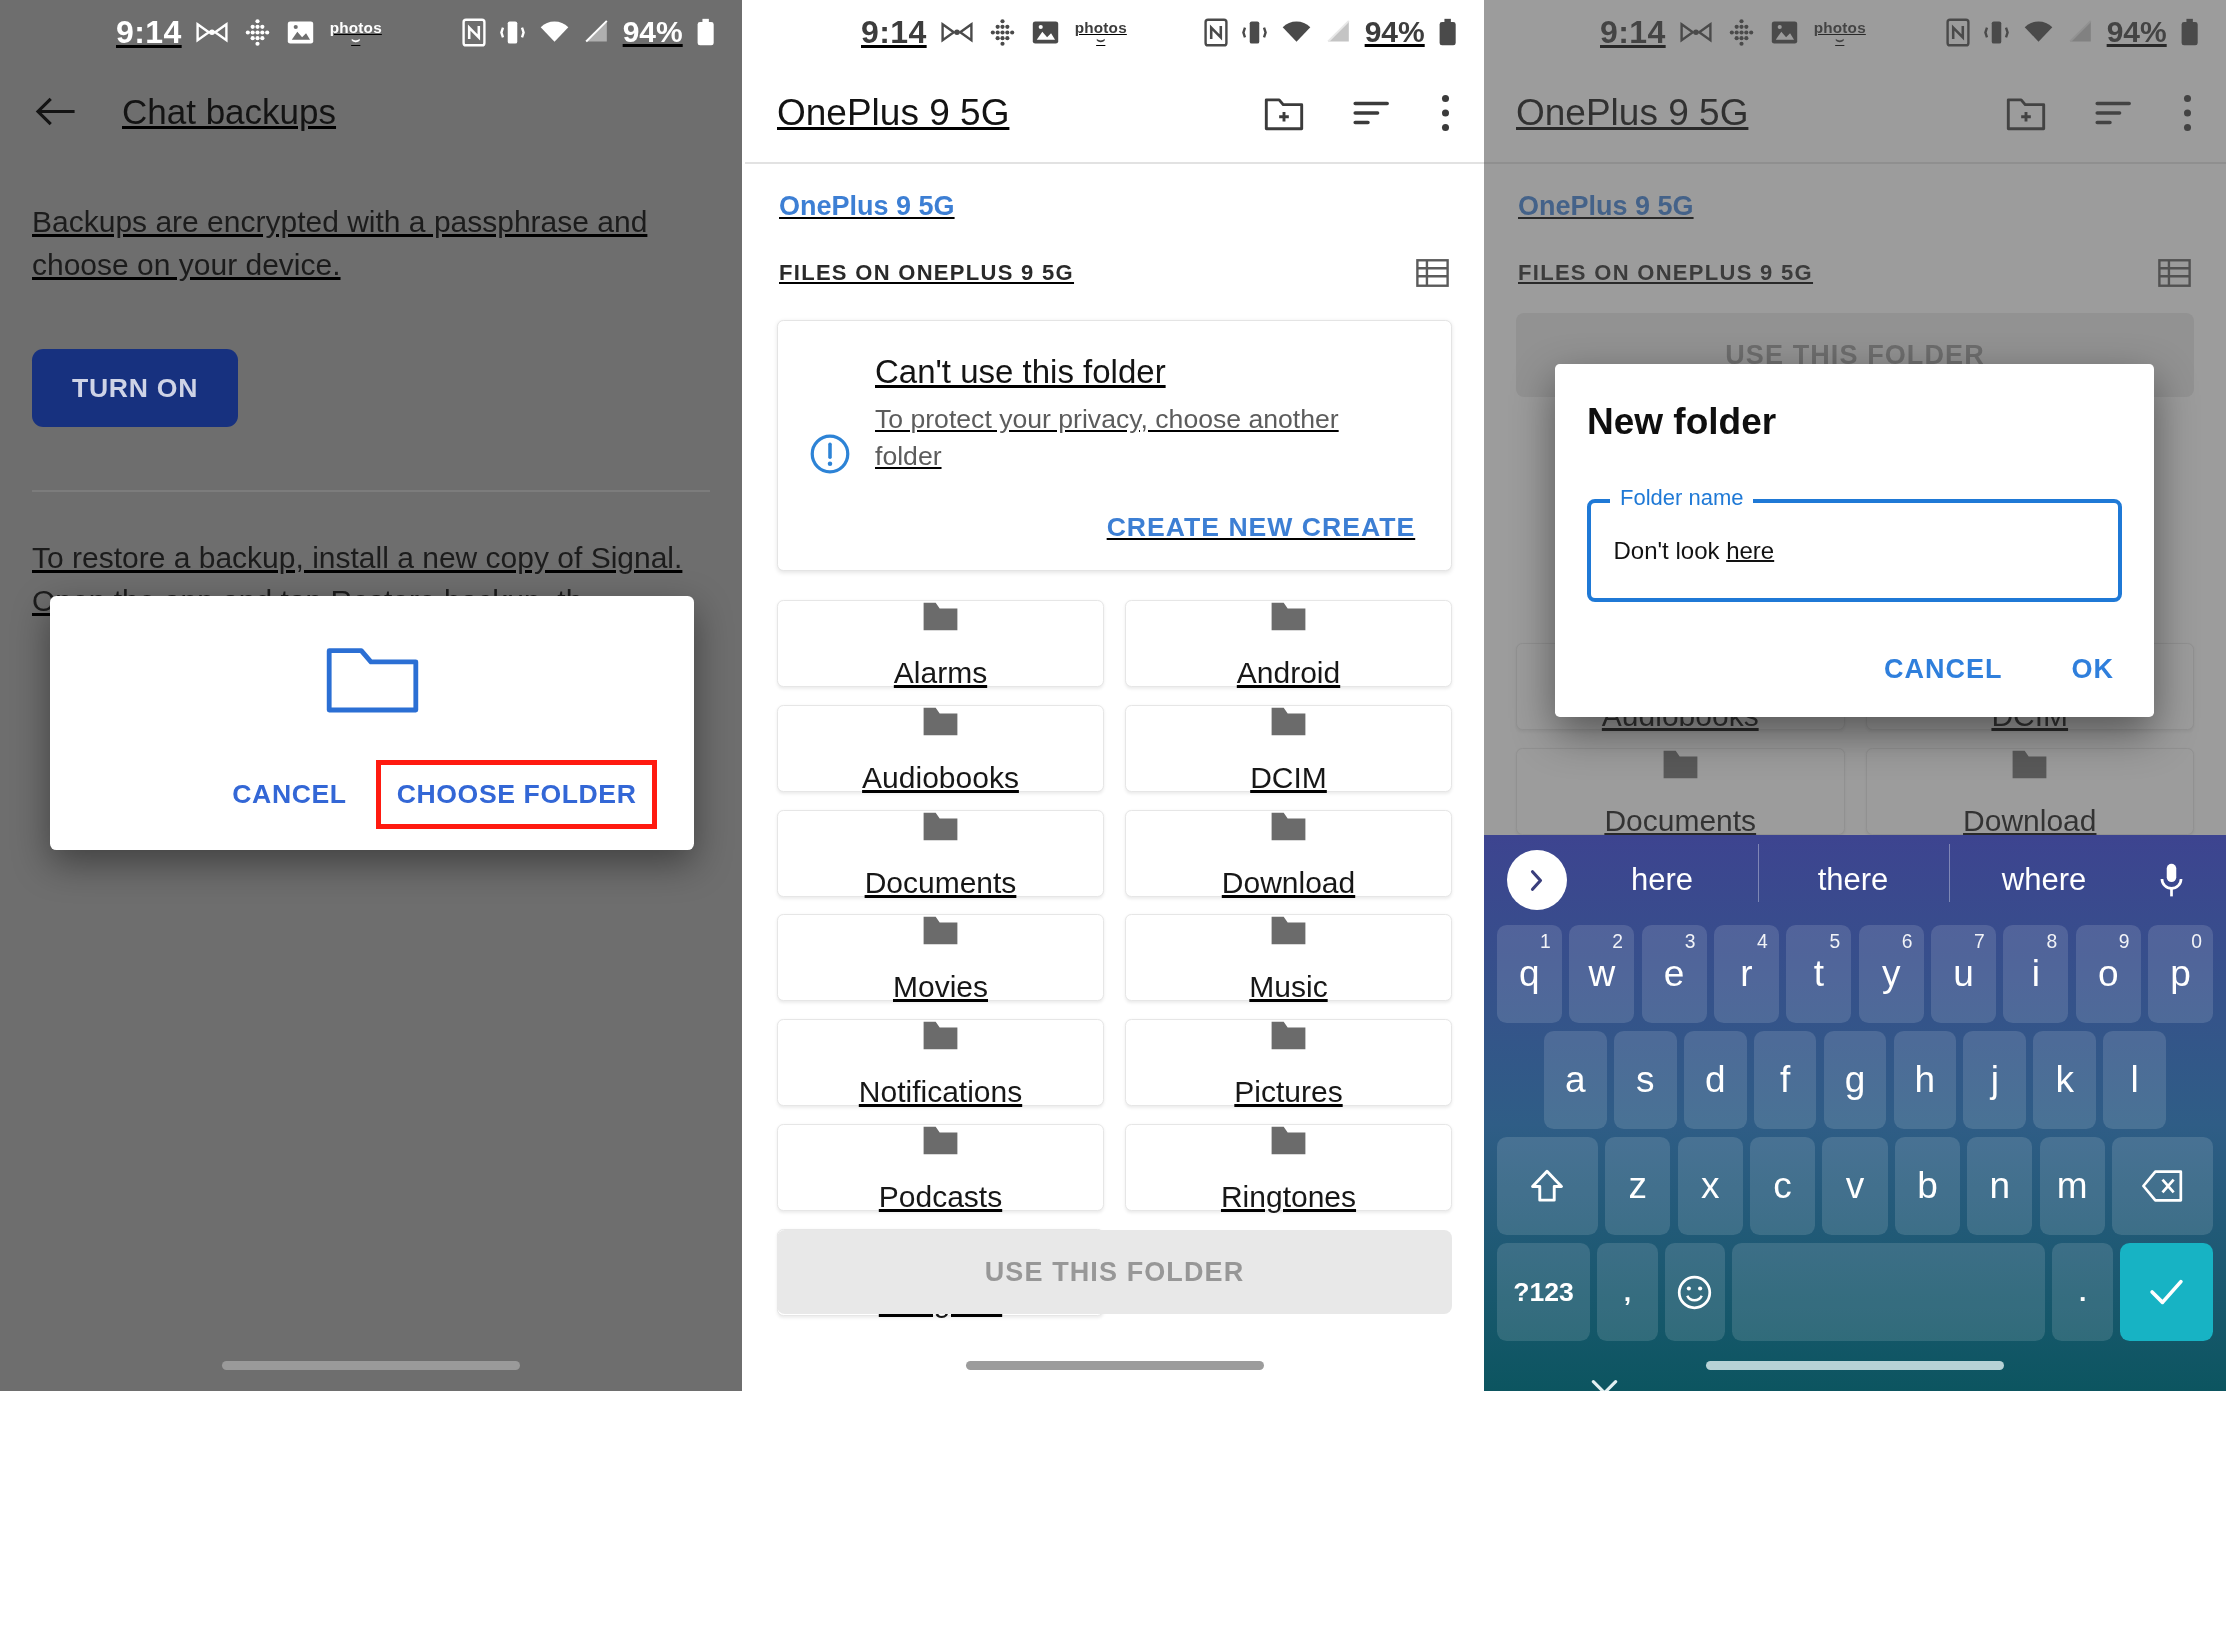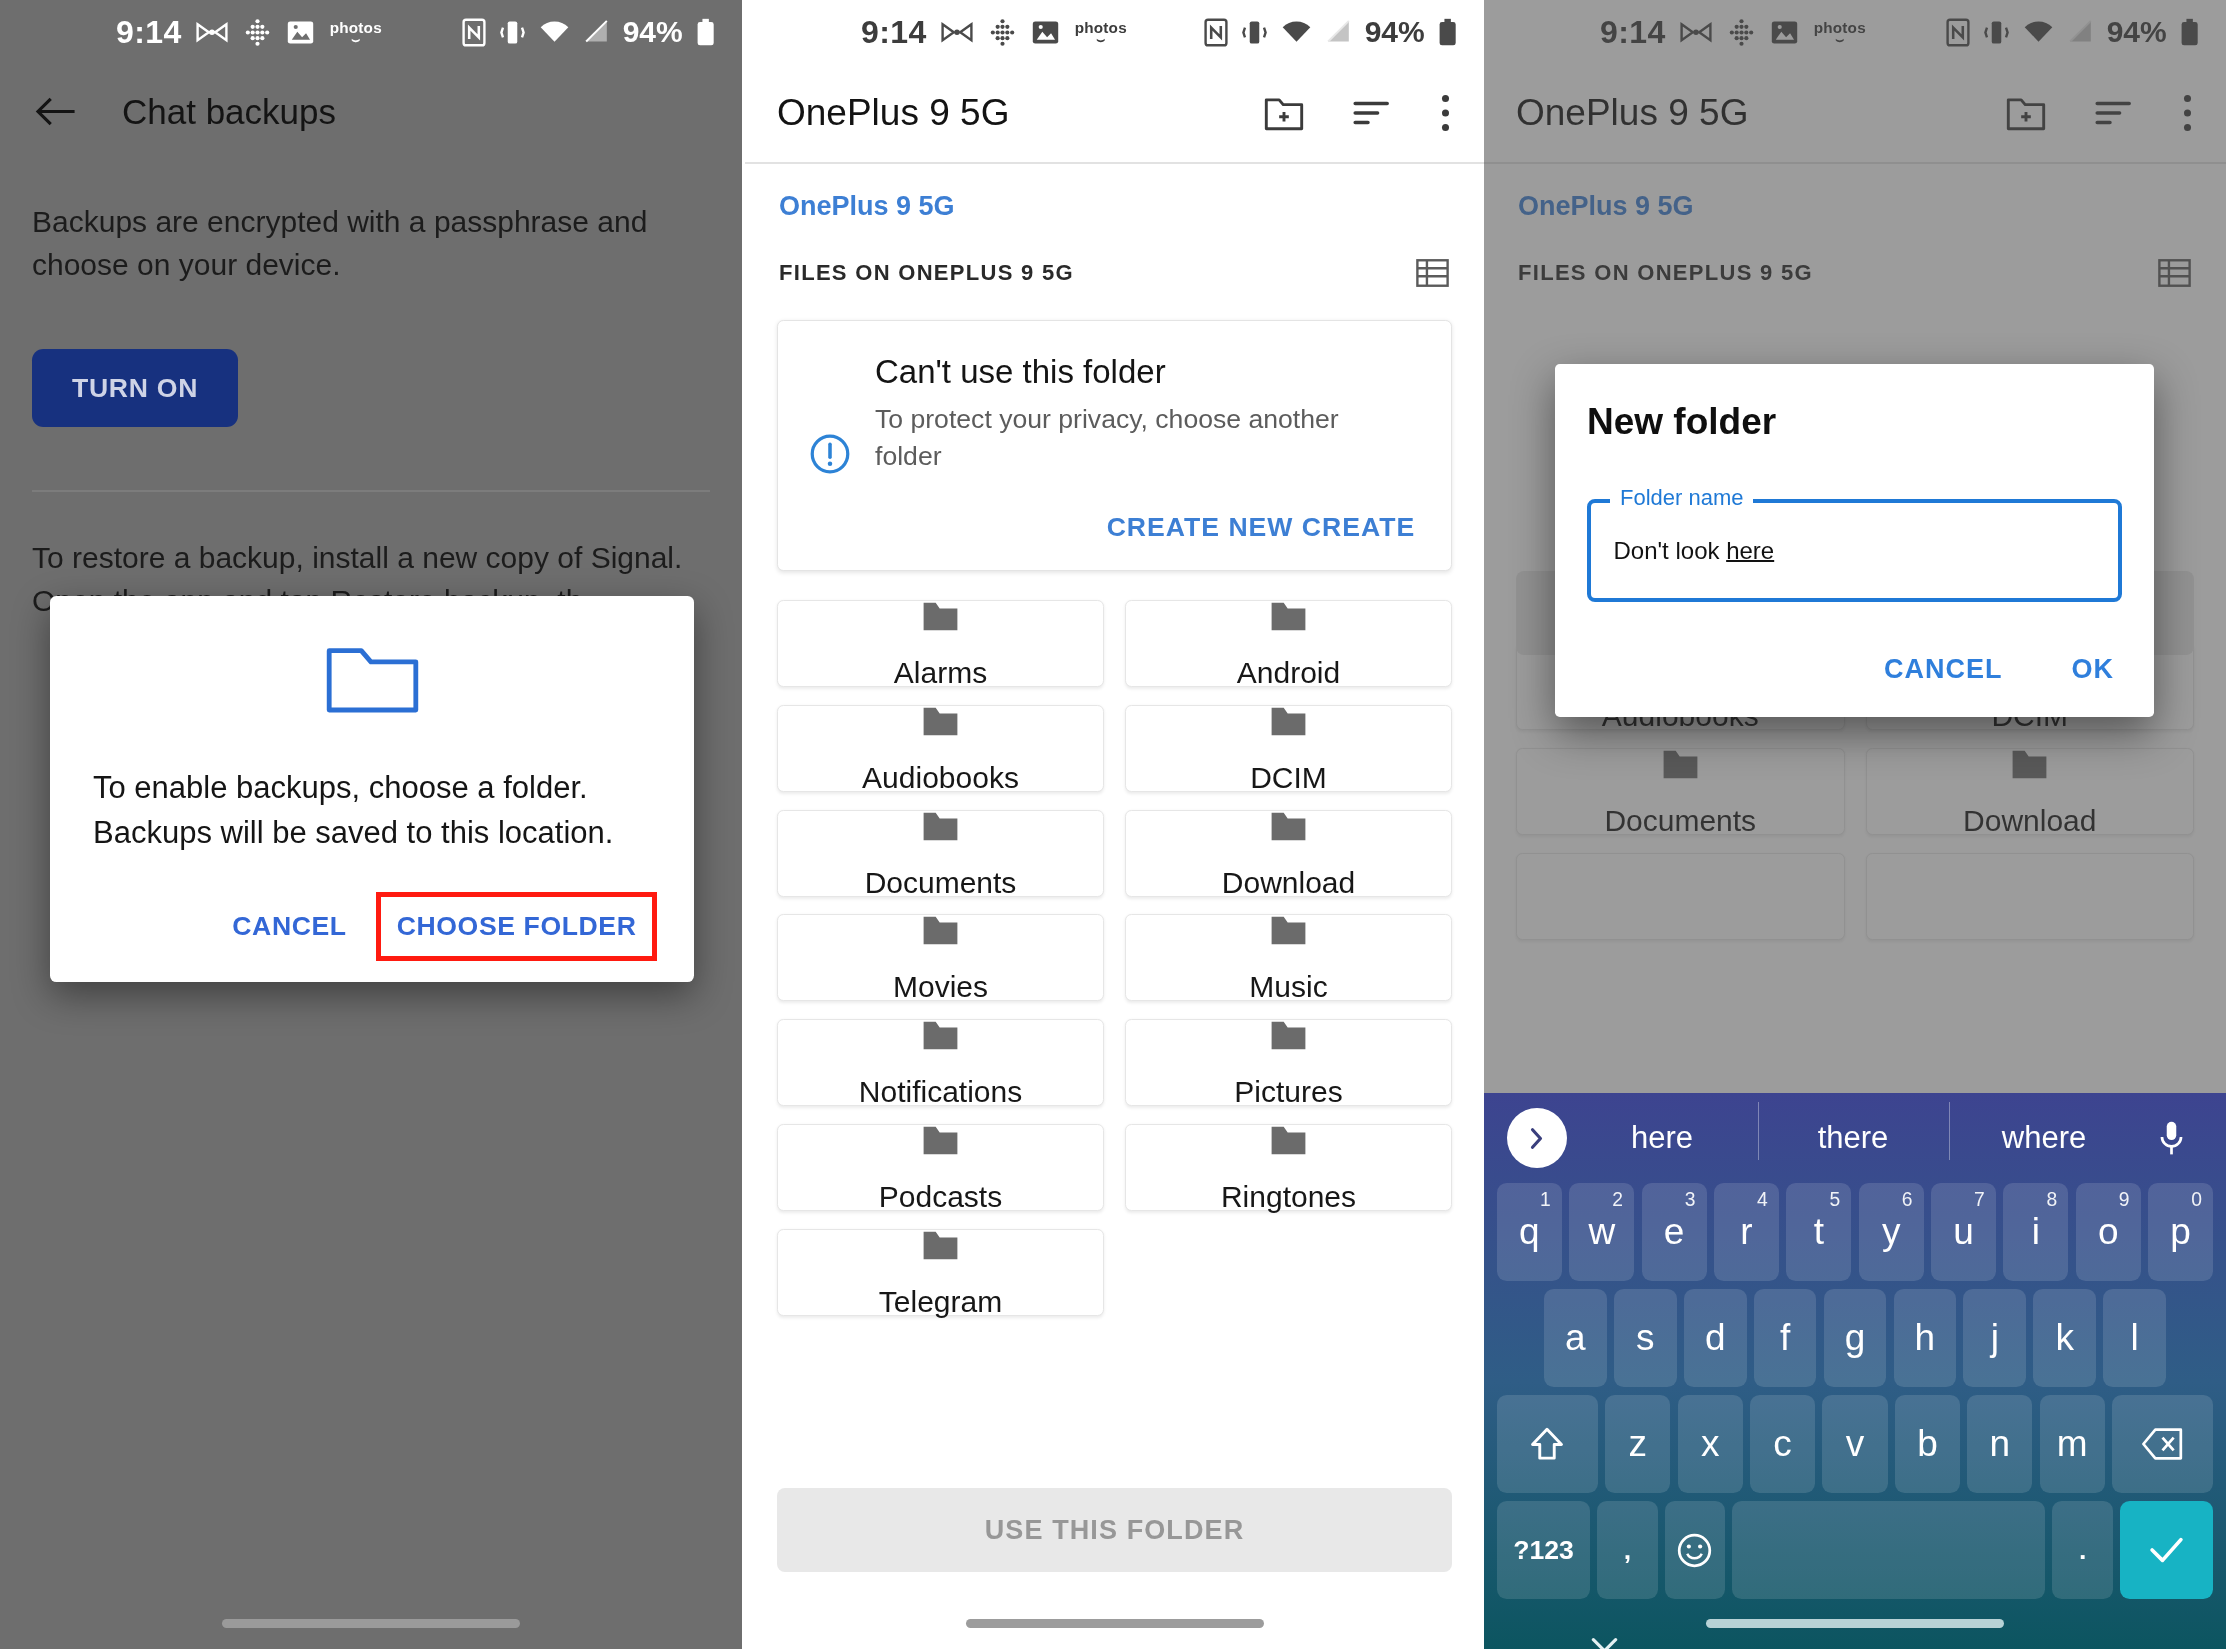--- a/index.html
+++ b/index.html
@@ -5,21 +5,21 @@
   * { box-sizing: border-box; margin: 0; padding: 0; }
   html, body {
     width: 2227px; height: 1649px;
     background: #ffffff;
     font-family: "Liberation Sans", sans-serif;
     overflow: hidden;
   }
   .screens { display: flex; width: 2227px; height: 1649px; }
 
   
-  .panel { position: relative; height: 1649px; overflow: hidden; }
+  .panel { position: relative; height: 1391px; overflow: hidden; text-decoration: underline; }
   .panel-1 { width: 742px; background: #6e6e6e; }
   .panel-2 { width: 742px; background: #ffffff; border-left: 3.2px solid #ffffff; }
   .panel-3 { width: 742px; background: #ffffff; }
 
   
   .statusbar {
     height: 64px; display: flex; align-items: center;
     padding: 0 27px; font-size: 31px; font-weight: 600;
   }
   .sb-left { display: flex; align-items: center; gap: 14.5px; margin-left: 89px; }
@@ -290,21 +290,20 @@
       <div class="p1-divider"></div>
       <div class="p1-para2">To restore a backup, install a new copy of Signal. Open the app and tap Restore backup, th</div>
     </div>
 
     <div class="p1-dialog">
       <div class="p1-dialog-icon">
         <svg width="97" height="77" viewBox="0 0 120 96">
           <path d="M6 86 L6 12 L46 12 L58 26 L114 26 L114 86 Z" fill="none" stroke="#2b6fd4" stroke-width="6" stroke-linejoin="round"></path>
         </svg>
       </div>
-      <div class="p1-dialog-text">To enable backups, choose a folder. Backups will be saved to this location.</div>
       <div class="p1-dialog-actions">
         <span class="dlg-btn">CANCEL</span>
         <span class="dlg-btn highlight">CHOOSE FOLDER</span>
       </div>
     </div>
 
     <div class="navpill"></div>
   </div>
 
   <div class="panel panel-2">

